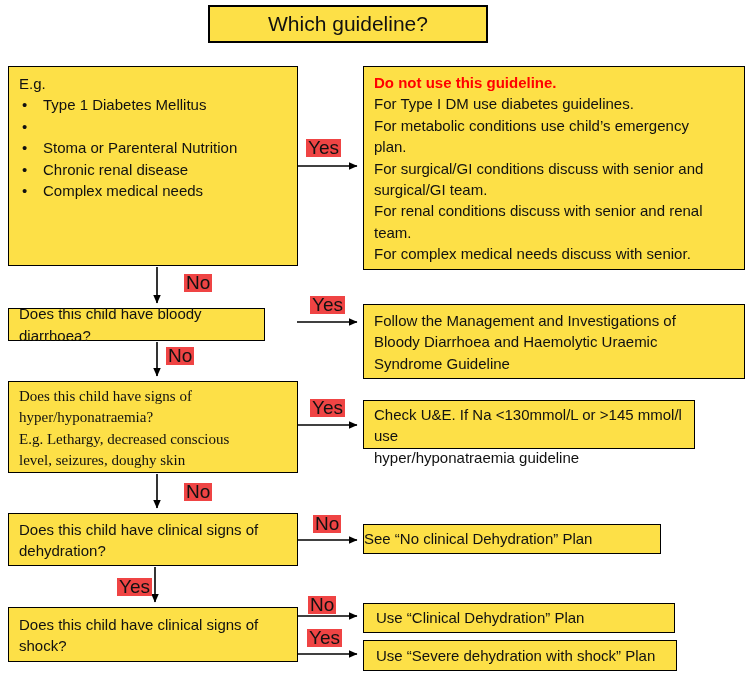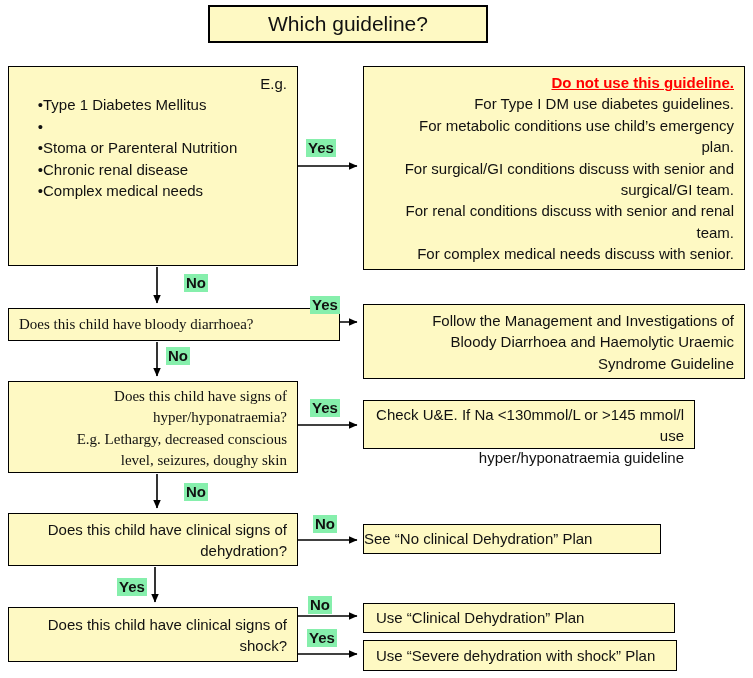--- a/index.html
+++ b/index.html
@@ -9,45 +9,43 @@
     height: 678px;
     background: #ffffff;
     font-family: "Liberation Sans", sans-serif;
     color: #111111;
     overflow: hidden;
   }
   .box {
     position: absolute;
     box-sizing: border-box;
     border: 1.5px solid #000000;
-    background: #fef9c3;
+    background: #fde047;
     font-size: 15px;
     line-height: 21.4px;
-    text-align: right;
   }
   .pre { white-space: pre-line; }
   .pad { padding: 4px 10px; }
   .vcenter { display: flex; align-items: center; padding-left: 10px; padding-right: 6px; }
   #title-box {
     border-width: 2px;
     display: flex; align-items: center; justify-content: center;
     font-size: 21px;
   }
   .bullets { margin-top: 0; }
   .brow { display: flex; }
   .bm { width: 24px; flex: 0 0 24px; padding-left: 3px; box-sizing: border-box; }
   .elabel {
     position: absolute;
-    font-size: 15px;
+    font-size: 19px;
     line-height: 18px;
-    background: #86efac;
+    background: #ef4444;
     padding: 0 2px;
-    font-weight: bold;
   }
-  .heading-red { font-weight: bold; text-decoration: underline; }
+  .heading-red { font-weight: bold; }
   #arrows { position: absolute; left: 0; top: 0; pointer-events: none; }
 </style>
 </head>
 <body>
 
 <div id="canvas">
 
   <svg id="arrows" width="753" height="678" viewBox="0 0 753 678">
     <defs>
       <marker id="ah" markerWidth="10" markerHeight="9" refX="8.5" refY="4" orient="auto" markerUnits="userSpaceOnUse">
@@ -100,21 +98,21 @@
     <div class="pre">For Type I DM use diabetes guidelines.</div>
     <div class="pre">For metabolic conditions use child’s emergency
 plan.</div>
     <div class="pre">For surgical/GI conditions discuss with senior and
 surgical/GI team.</div>
     <div class="pre">For renal conditions discuss with senior and renal
 team.</div>
     <div class="pre">For complex medical needs discuss with senior.</div>
   </div>
 
-  <div class="box vcenter" style="left:8px; top:308px; width:332px; height:33px;font-family:Liberation Serif, serif;">
+  <div class="box vcenter" style="left:8px; top:308px; width:257px; height:33px;">
     <span>Does this child have bloody diarrhoea?</span>
   </div>
 
   <div class="box pad" style="left:363px; top:304px; width:382px; height:75px; padding-top:5px;">
     <div class="pre">Follow the Management and Investigations of
 Bloody Diarrhoea and Haemolytic Uraemic
 Syndrome Guideline</div>
   </div>
 
   <div class="box pad" style="left:8px; top:381px; width:290px; height:92px; padding-top:4px;font-family:Liberation Serif, serif;">

